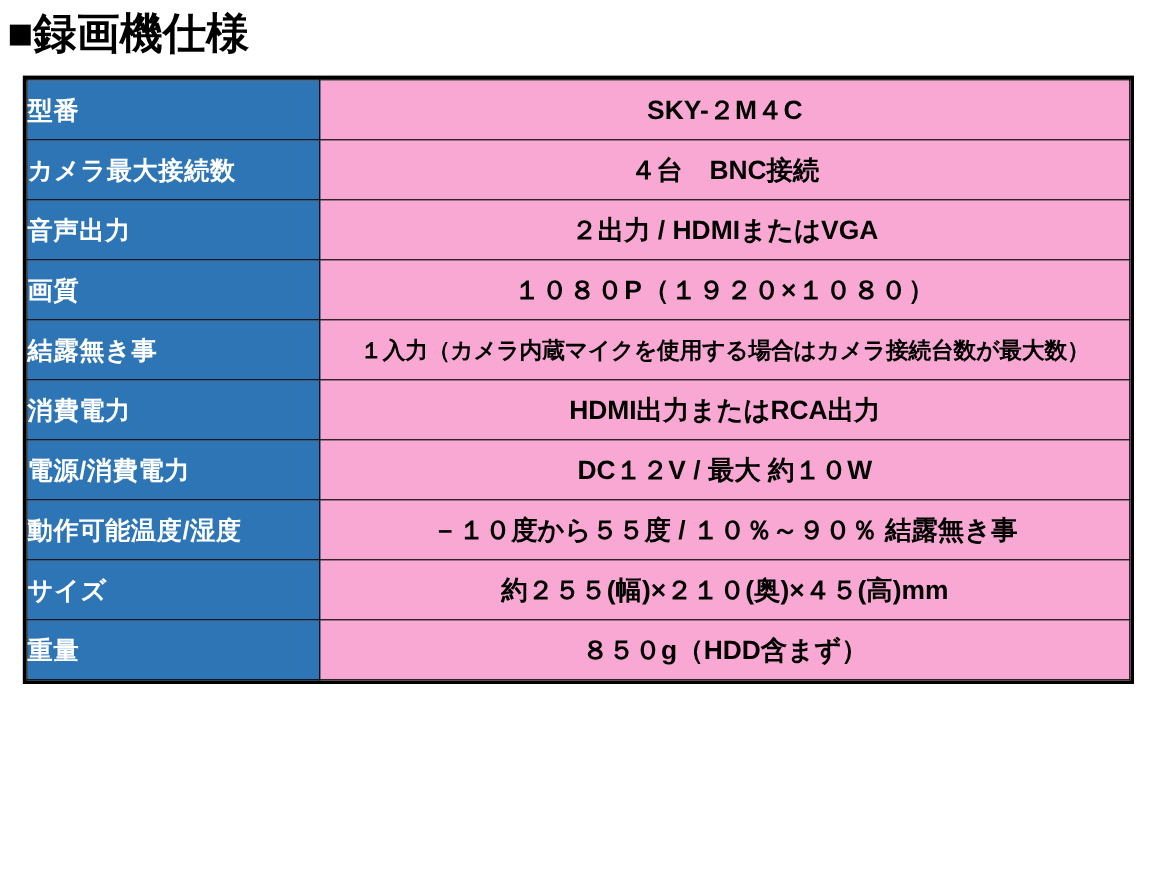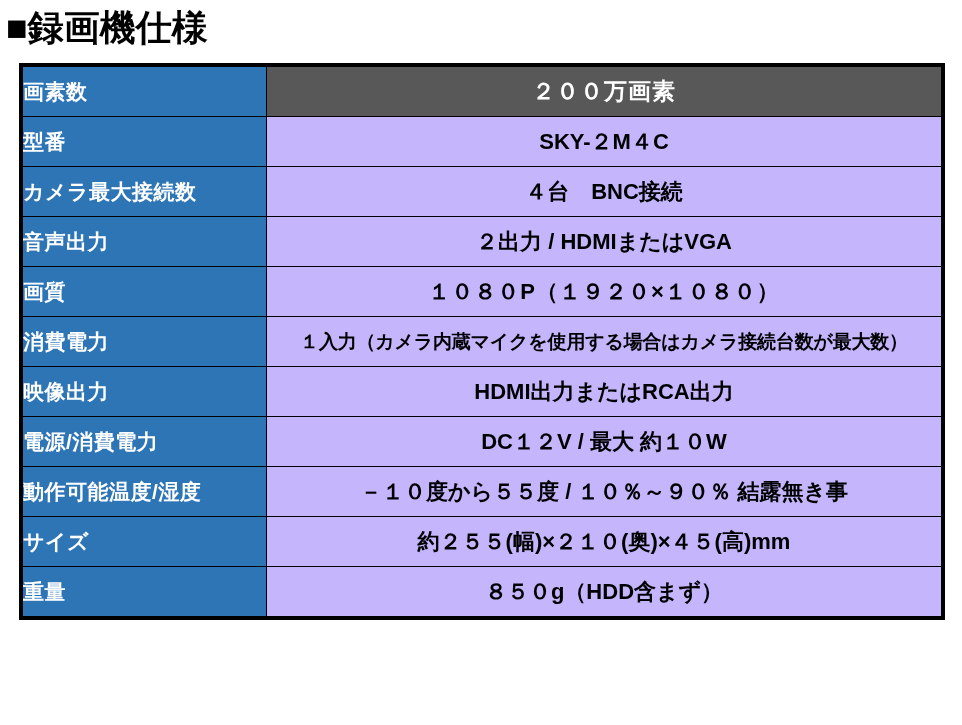--- a/index.html
+++ b/index.html
@@ -58,21 +58,21 @@
     font-size: 21px;
     font-weight: 700;
     text-align: left;
     padding-left: 16px;
     letter-spacing: 0.5px;
     white-space: nowrap;
     box-sizing: border-box;
   }
   
   td.spec-value {
-    background: #c4b5fd;
+    background: #f9a8d4;
     color: #000000;
     font-size: 22px;
     font-weight: 700;
     text-align: center;
     letter-spacing: 0px;
     white-space: nowrap;
     padding: 0 6px;
     box-sizing: border-box;
   }
   
@@ -94,24 +94,20 @@
 </style>
 </head>
 <body>
 
 <div class="page-title">■録画機仕様</div>
 
 <div class="spec-table-wrap">
   <table class="spec-table">
     <tbody>
 
-      <tr>
-        <td class="spec-label">画素数</td>
-        <td class="spec-value highlight">２００万画素</td>
-      </tr>
 
       <tr>
         <td class="spec-label">型番</td>
         <td class="spec-value">SKY-２M４C</td>
       </tr>
 
       <tr>
         <td class="spec-label">カメラ最大接続数</td>
         <td class="spec-value">４台　BNC接続</td>
       </tr>
@@ -120,26 +116,26 @@
         <td class="spec-label">音声出力</td>
         <td class="spec-value">２出力 / HDMIまたはVGA</td>
       </tr>
 
       <tr>
         <td class="spec-label">画質</td>
         <td class="spec-value wide-space">１０８０P（１９２０×１０８０）</td>
       </tr>
 
       <tr>
-        <td class="spec-label">消費電力</td>
+        <td class="spec-label">結露無き事</td>
         <td class="spec-value compact">１入力（カメラ内蔵マイクを使用する場合はカメラ接続台数が最大数）</td>
       </tr>
 
       <tr>
-        <td class="spec-label">映像出力</td>
+        <td class="spec-label">消費電力</td>
         <td class="spec-value">HDMI出力またはRCA出力</td>
       </tr>
 
 
       <tr>
         <td class="spec-label">電源/消費電力</td>
         <td class="spec-value">DC１２V / 最大 約１０W</td>
       </tr>
 
       <tr>

